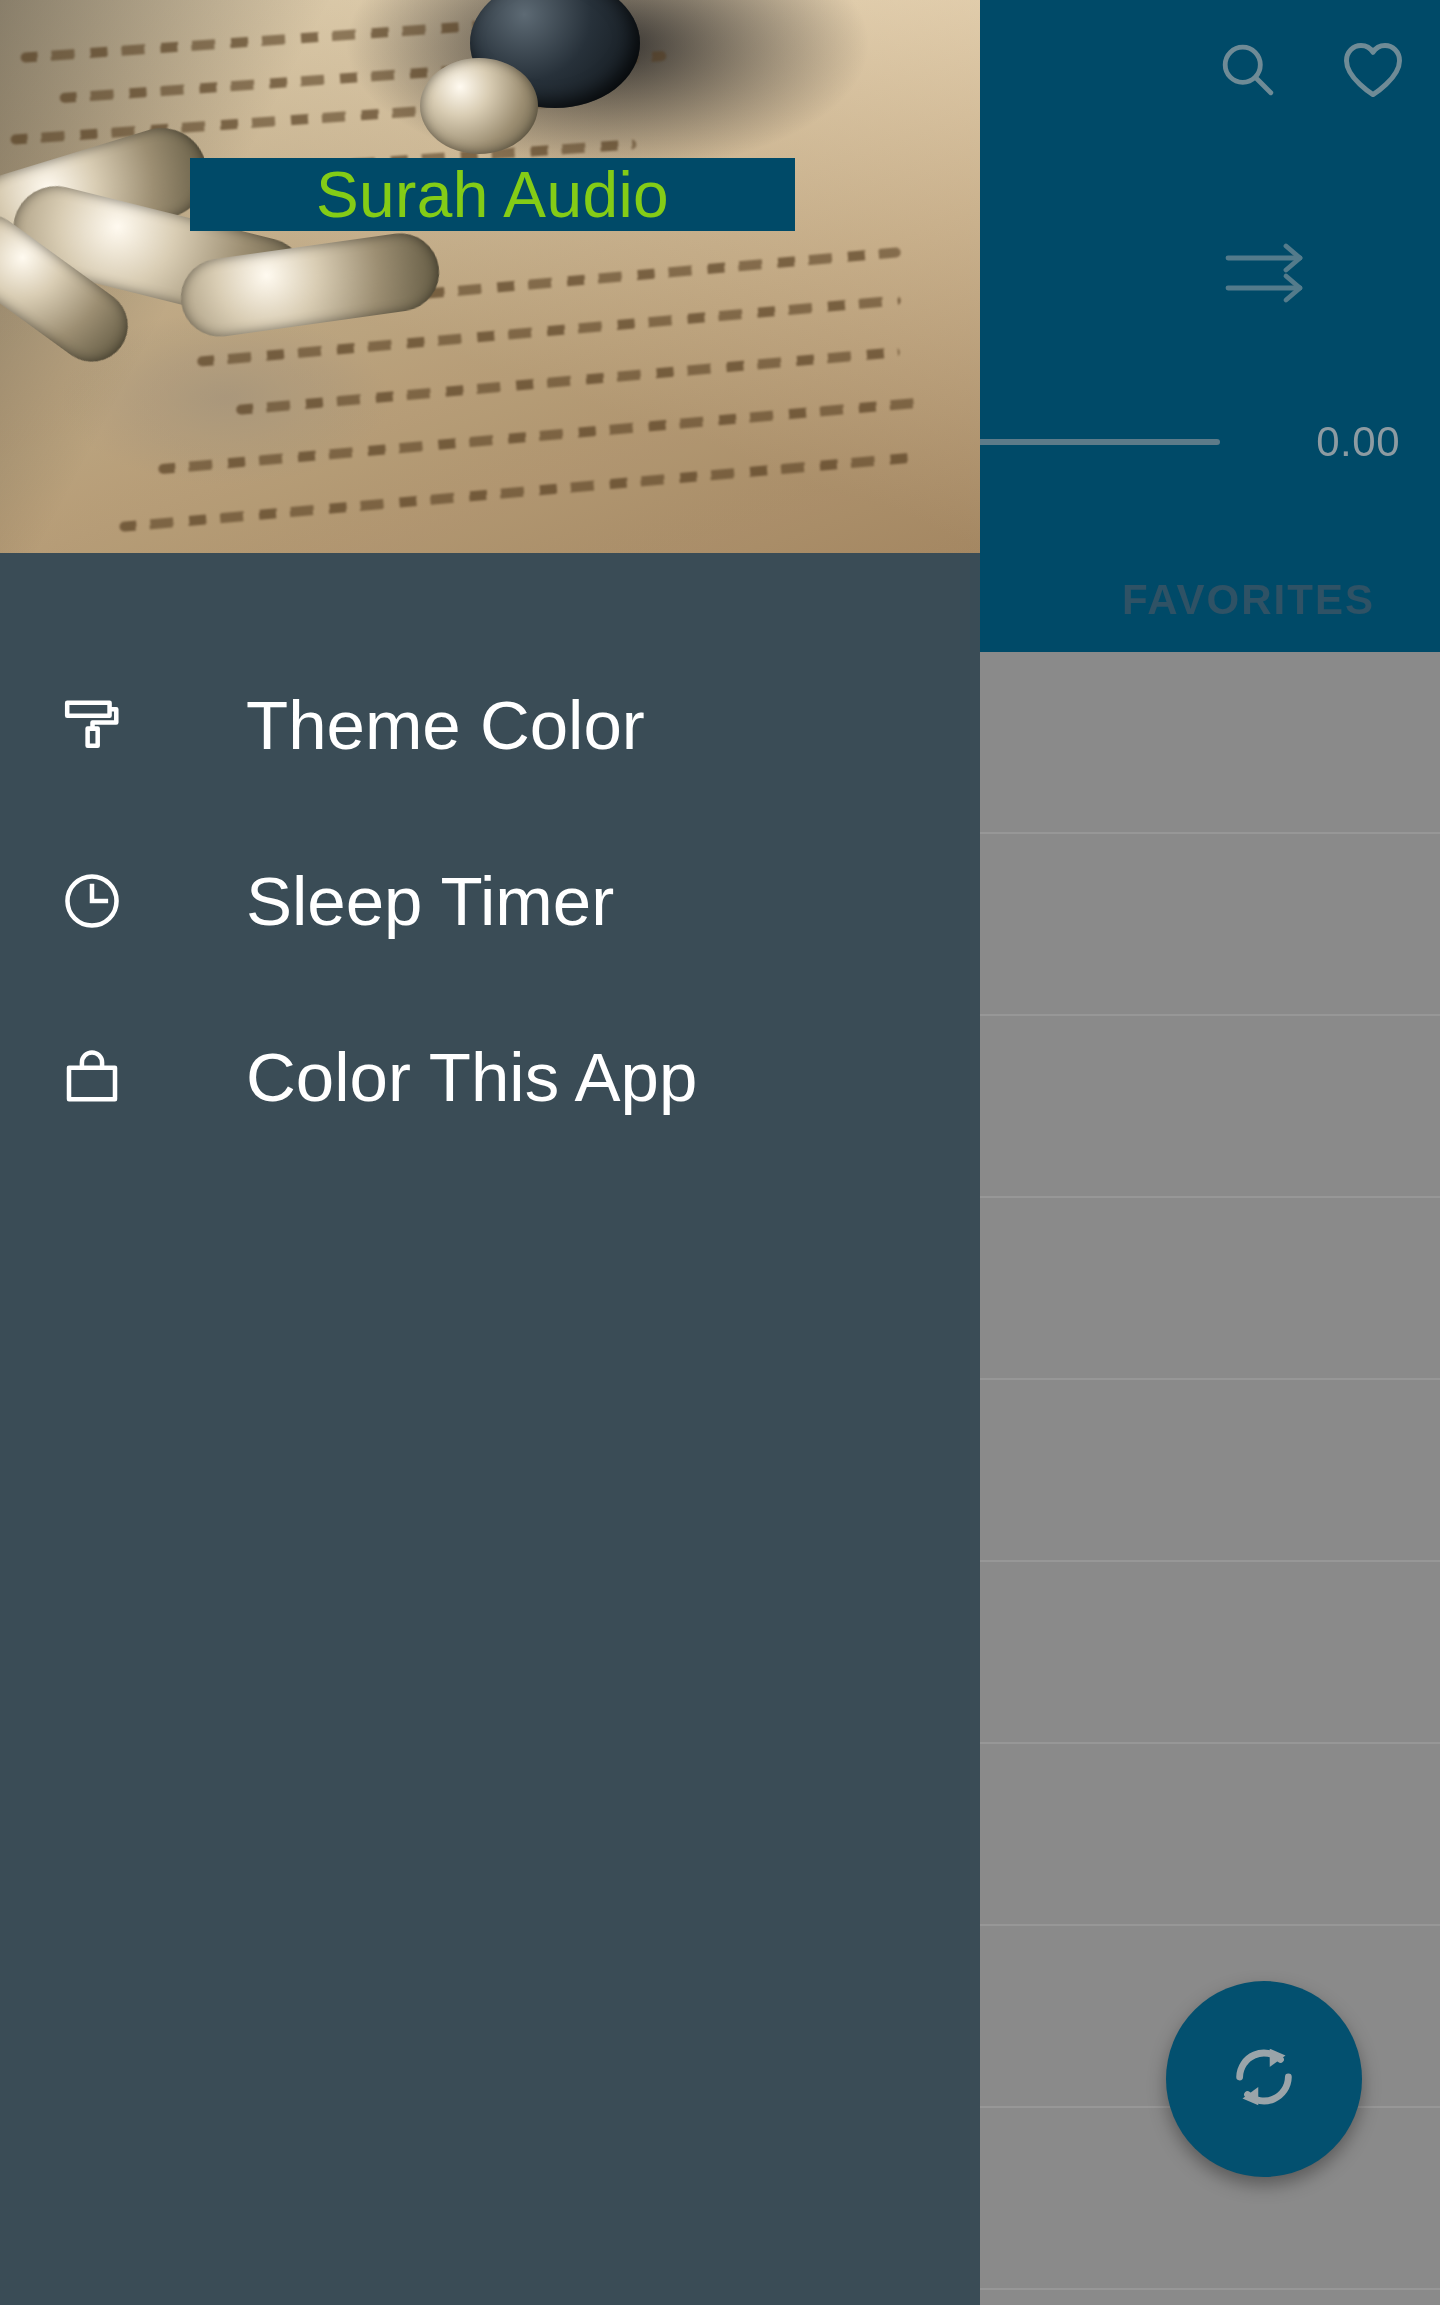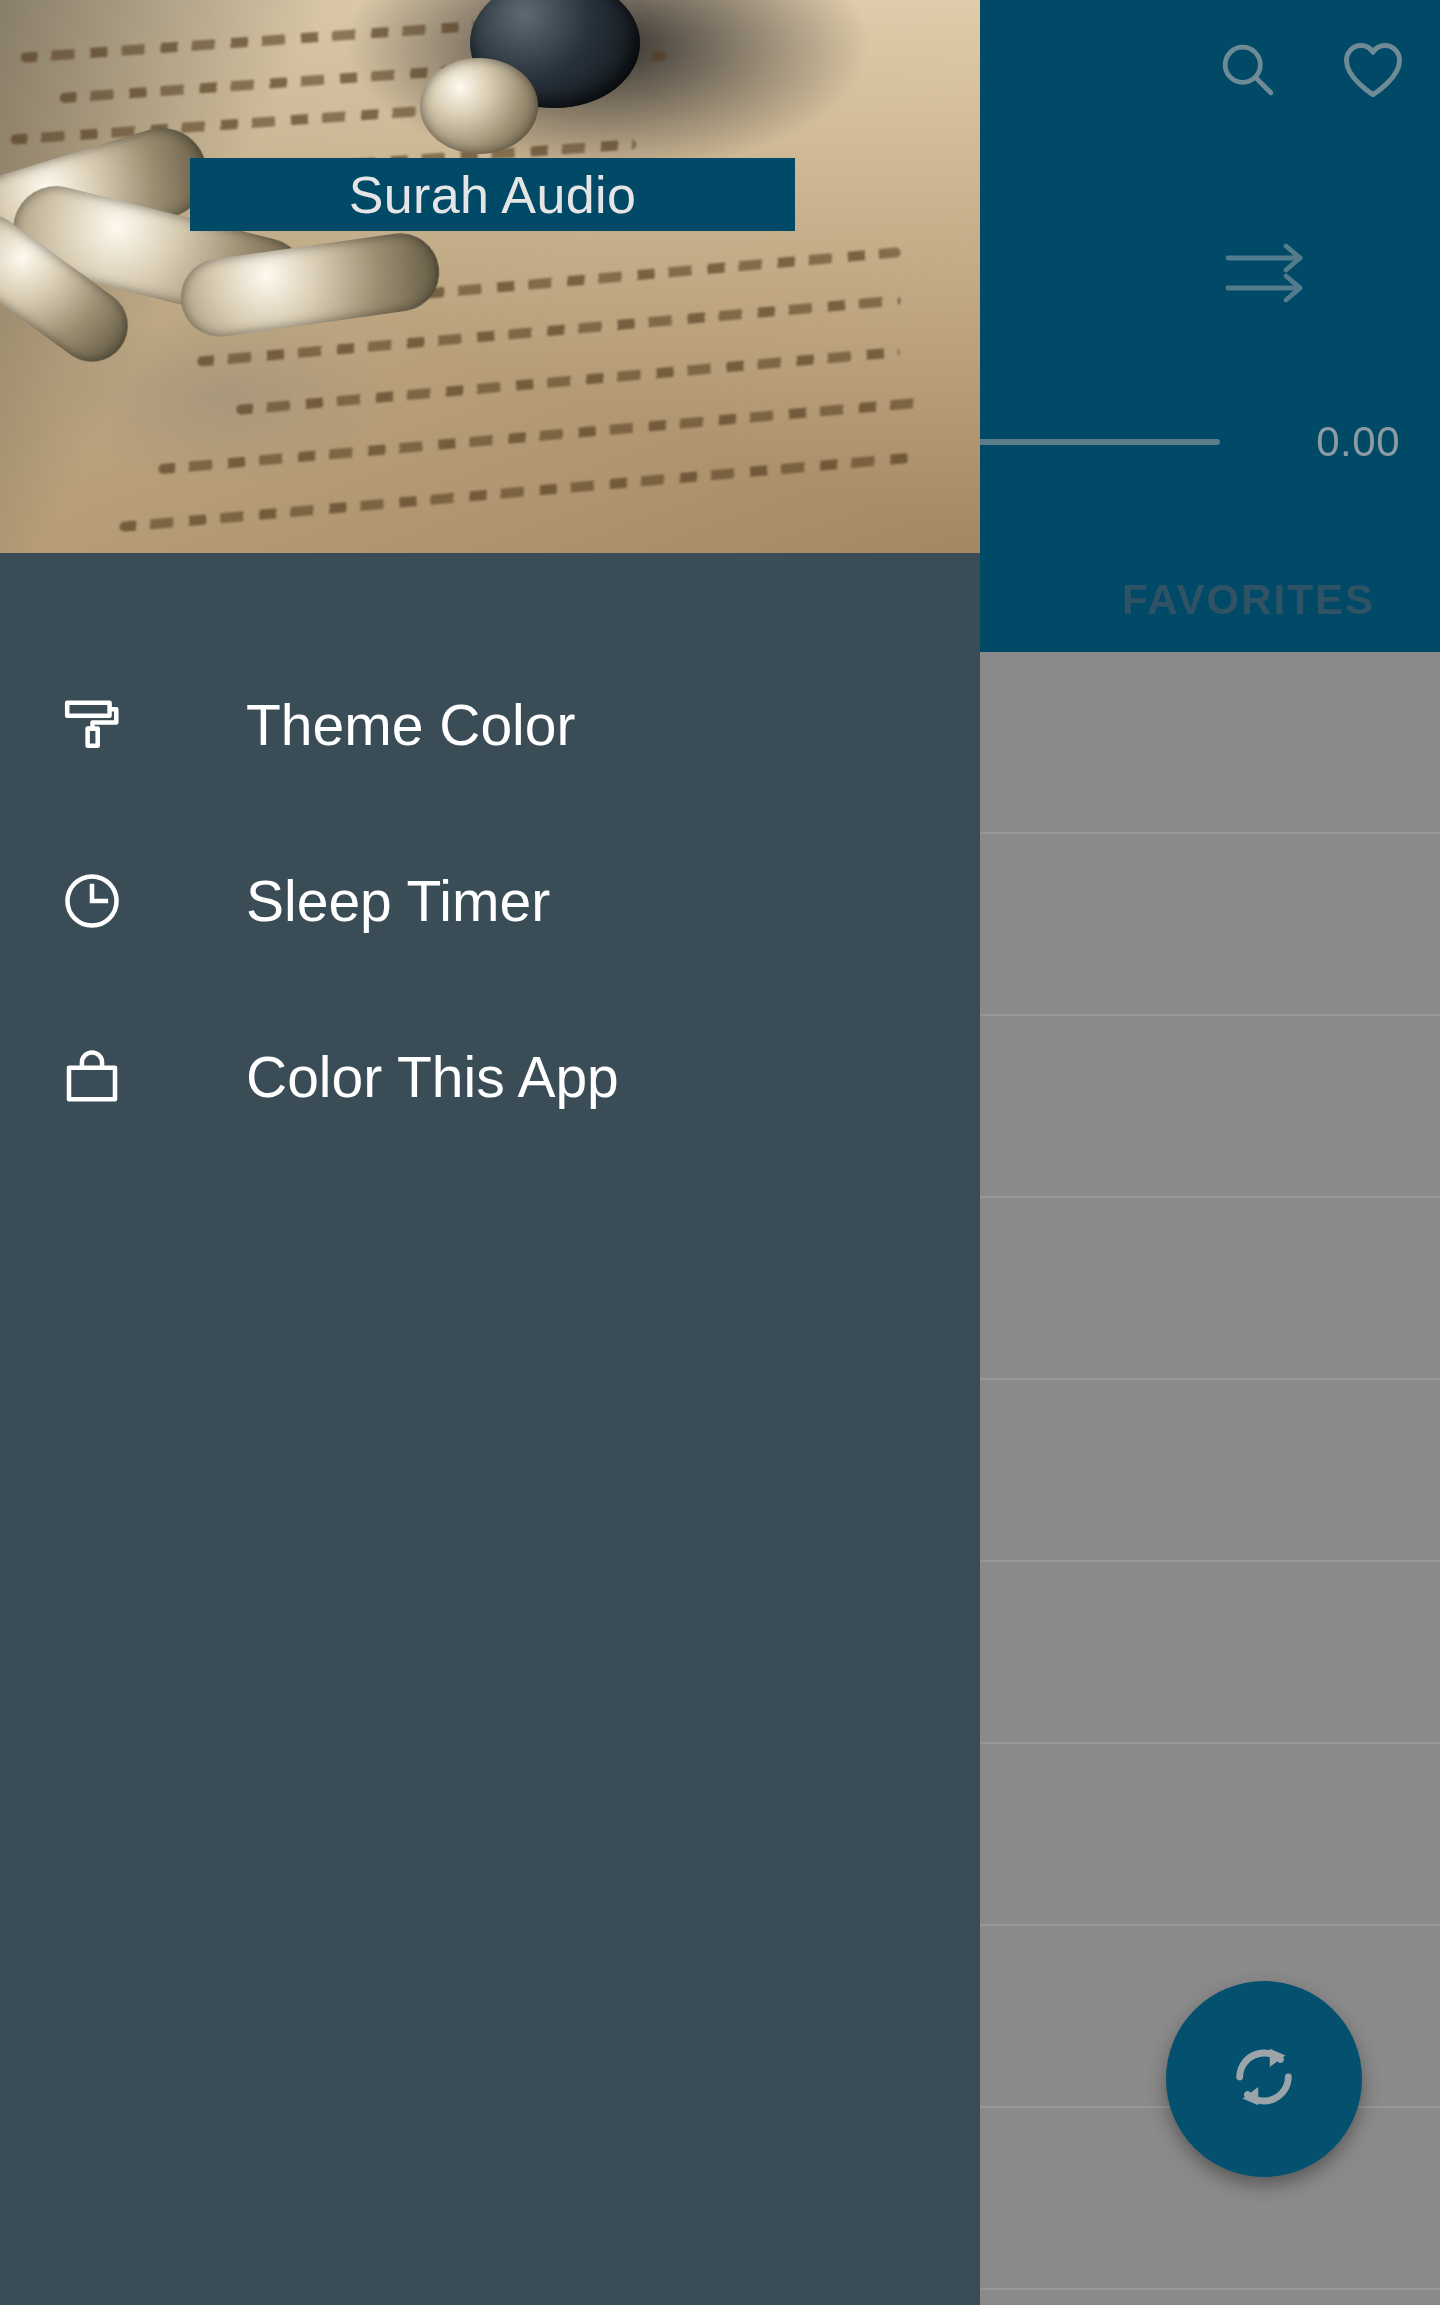--- a/index.html
+++ b/index.html
@@ -200,22 +200,22 @@
     top: 158px;
     width: 605px;
     height: 73px;
     background: #004a68;
     display: flex;
     align-items: center;
     justify-content: center;
     z-index: 4;
   }
   #drawer-title {
-    color: #e5e5e5;
-    font-size: 52px;
+    color: #84cc16;
+    font-size: 64px;
     letter-spacing: .4px;
     line-height: 1;
     text-align: center;
   }
 
   
   #drawer-menu {
     padding-top: 84px;
   }
   .menu-item {
@@ -227,21 +227,21 @@
   }
   .menu-icon {
     width: 72px; height: 72px;
     display: flex; align-items: center; justify-content: center;
     flex: 0 0 72px;
   }
   .menu-icon svg { display: block; }
   .menu-label {
     margin-left: 118px;
     color: #ffffff;
-    font-size: 57px;
+    font-size: 69px;
     line-height: 1;
     white-space: nowrap;
   }
 </style>
 </head>
 <body>
 
 <div id="screen">
 
   <div id="app-behind">

